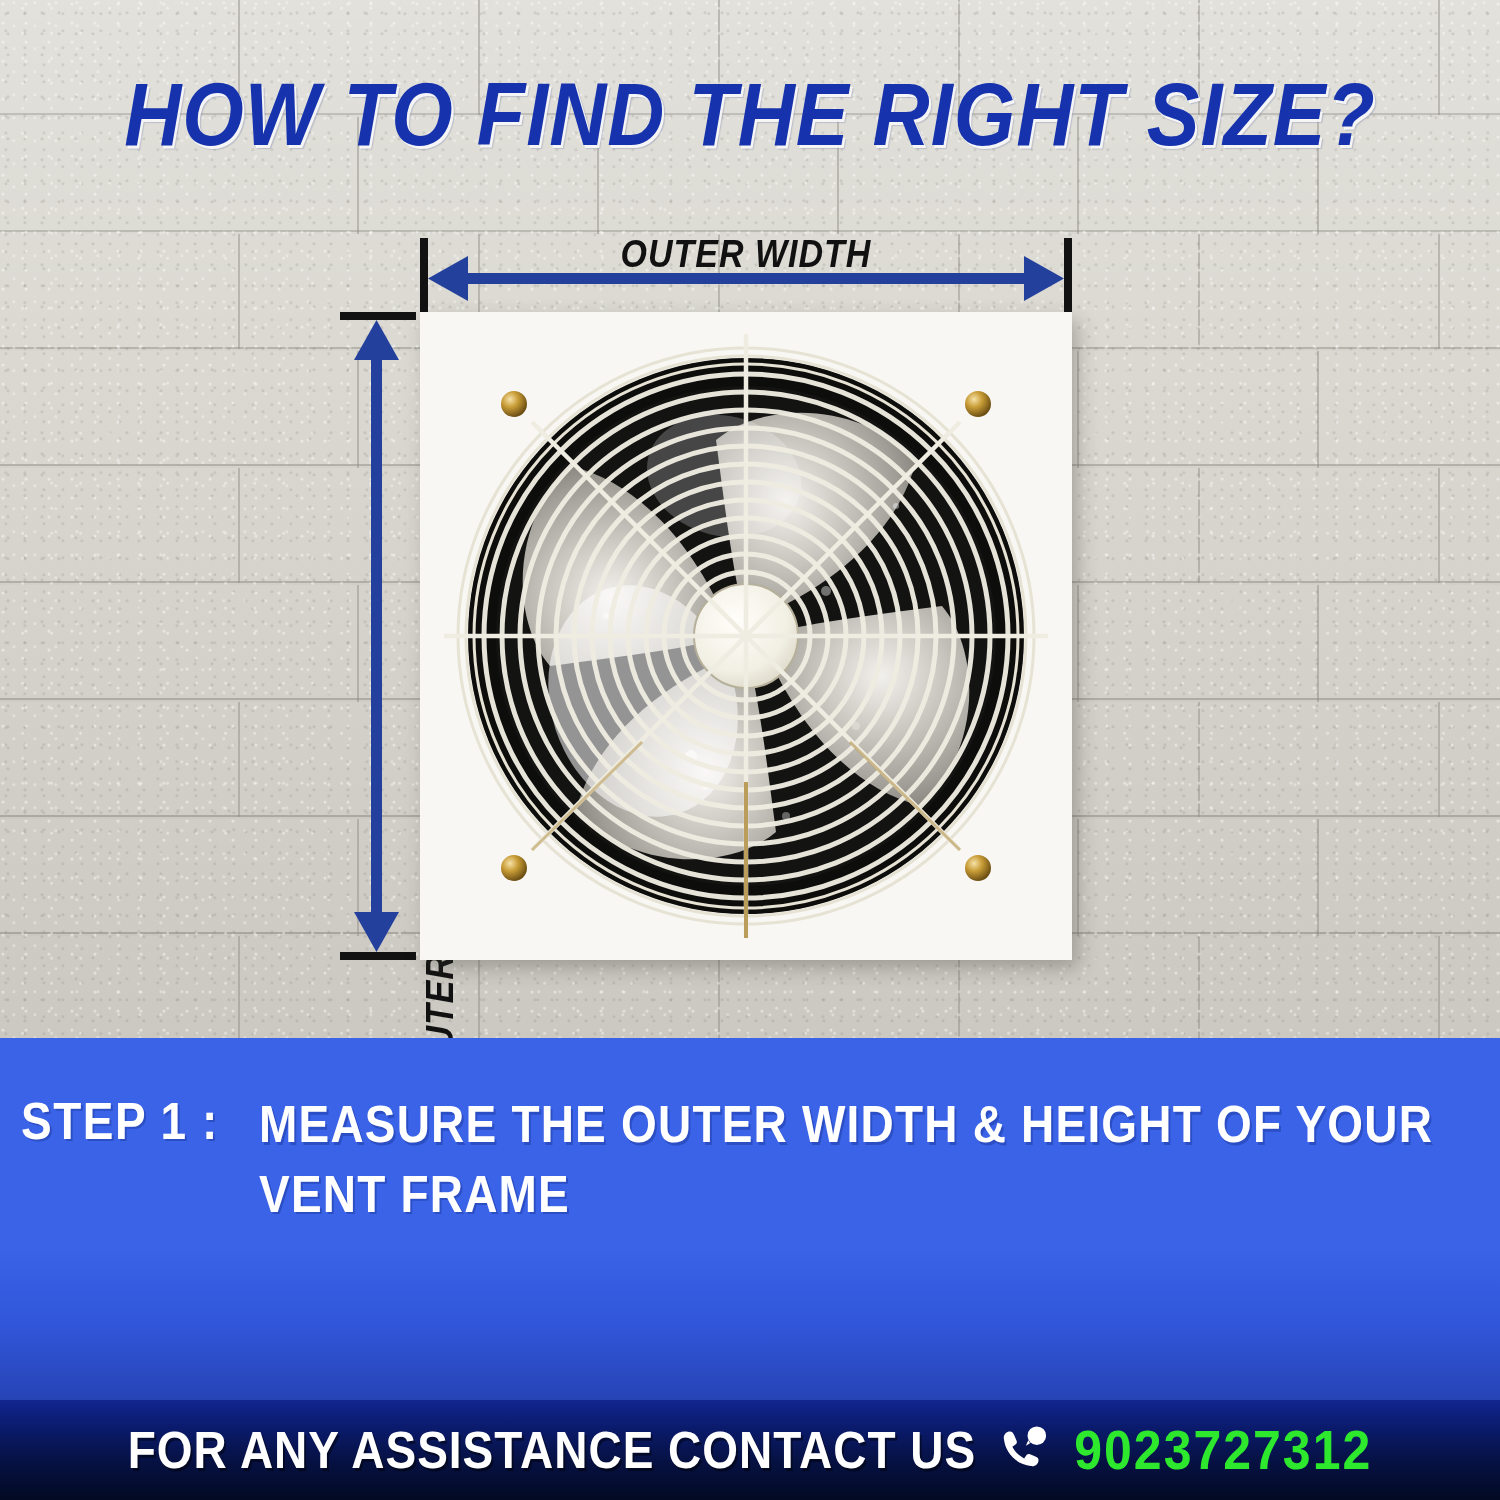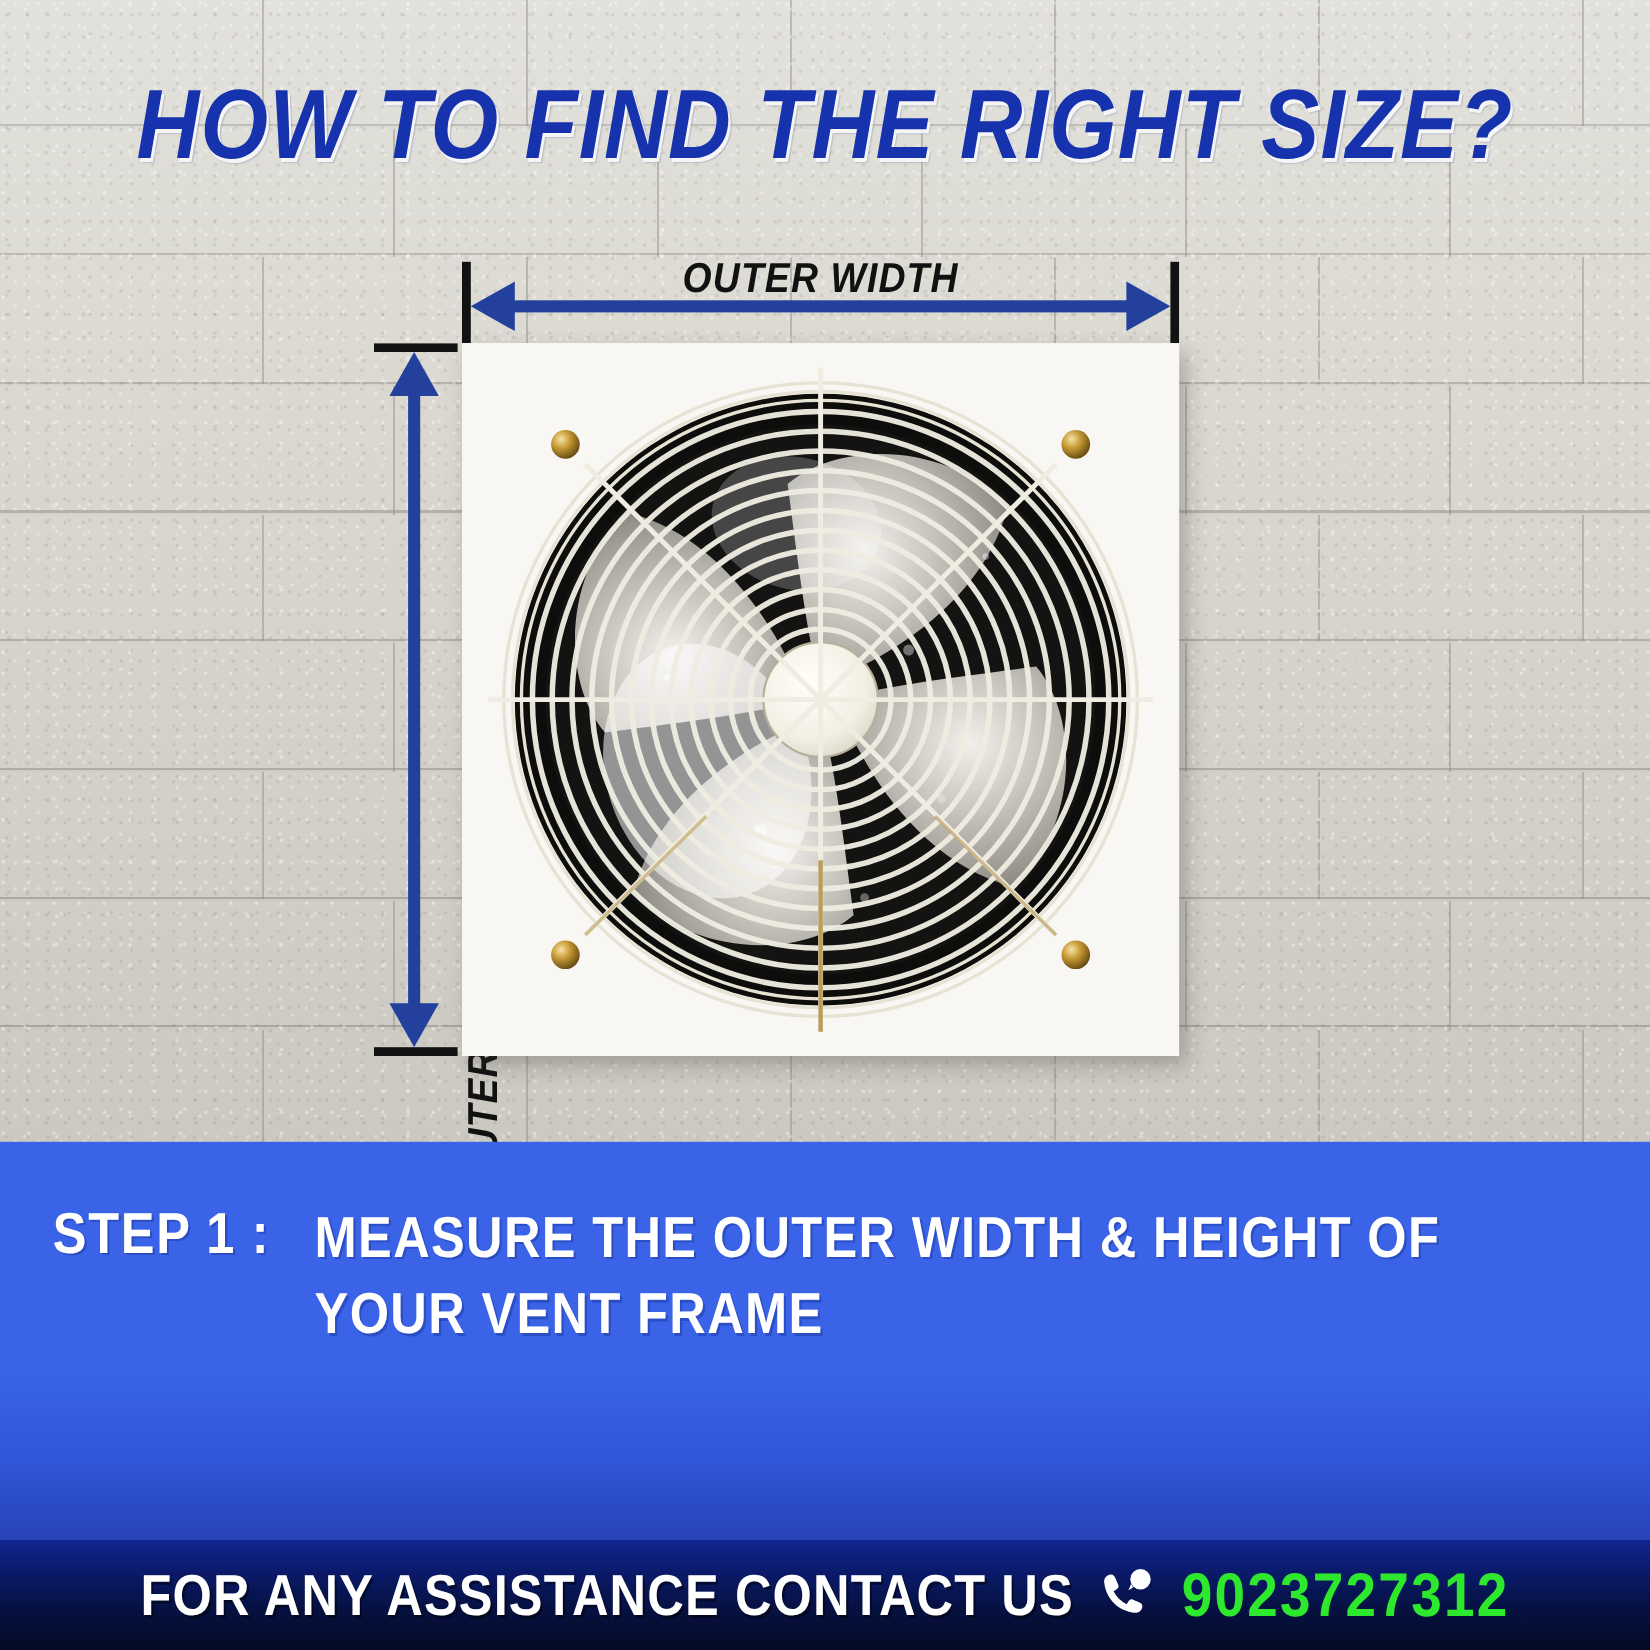--- a/index.html
+++ b/index.html
@@ -107,21 +107,21 @@
     color:#111; letter-spacing:1px;
     transform:rotate(-90deg) scaleY(1.12);
     transform-origin:center center;
     font-family:"Liberation Sans", sans-serif;
   }
 
   
   #steps {
     position:absolute; left:0; top:1038px; width:1500px; height:362px;
     background:linear-gradient(180deg,#3a63e8 0%, #3a63e8 58%, #3055d8 80%, #2744b6 100%);
-    padding:52px 48px 0 48px;
+    padding:52px 48px 0 21px;
   }
   .step-row { display:flex; align-items:flex-start; margin-bottom:46px; }
   .step-key {
     flex:0 0 auto; width:238px;
     color:#ffffff;
     font-size:46px; font-weight:bold;
     letter-spacing:1.5px;
     transform:scaleY(1.14); transform-origin:left top;
     text-shadow:2px 2px 0 rgba(20,40,130,0.35);
     white-space:nowrap;

